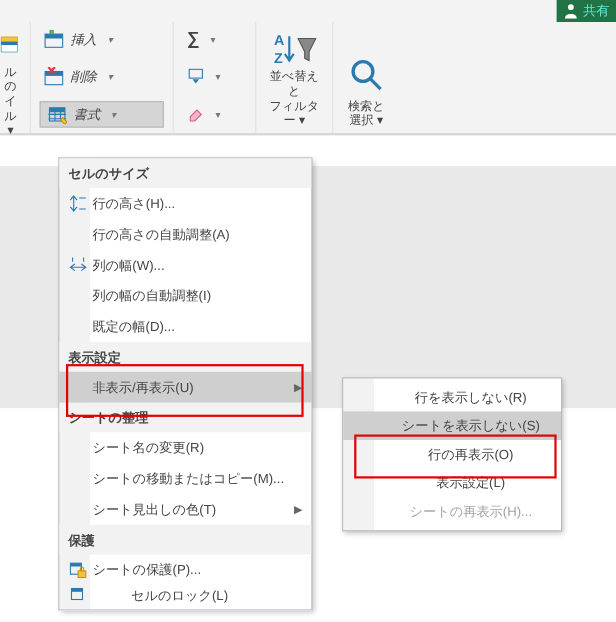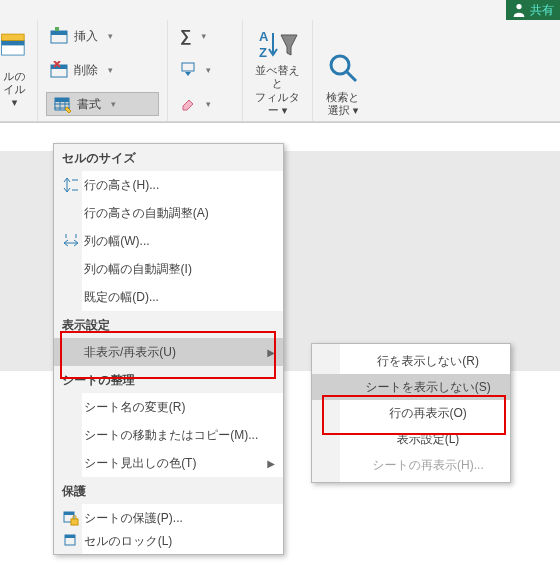--- a/index.html
+++ b/index.html
@@ -25,22 +25,22 @@
   .ribbon {
     position: absolute; top: 20px; left: 0; right: 0; height: 102px;
     background: #f3f3f3;
     border-bottom: 1px solid #d5d5d5;
     display: flex;
   }
   .ribbon-group {
     display: flex; flex-direction: column; padding: 4px 8px;
     border-right: 1px solid #e1e1e1;
   }
-  .rg-cells { width: 38px; padding-left: 0; }
-  .rg-cellbtns { width: 130px; }
+  .rg-cells { width: 28px; padding-left: 0; }
+  .rg-cellbtns { width: 130px; font-style: italic; }
   .rg-edit { width: 75px; }
   .rg-sort { width: 70px; align-items: center; justify-content: flex-end; }
   .rg-find { width: 60px; align-items: center; justify-content: flex-end; border-right: none; }
 
   .big-icon { height: 46px; display: flex; align-items:center; justify-content:center; }
   .big-label { font-size: 11px; text-align:center; line-height: 1.2; color: #444; }
 
   .vstack { display:flex; flex-direction: column; gap: 10px; }
   .small-btn { display:flex; align-items:center; gap:6px; font-size: 12px; color:#444; height: 24px; padding: 2px 4px; }
   .small-btn .lbl { white-space: nowrap; }
@@ -283,21 +283,21 @@
     <span class="ic">
         <svg width="16" height="16" viewBox="0 0 16 16">
           <rect x="1" y="2" width="10" height="10" fill="none" stroke="#2a7ab0"></rect>
           <rect x="1" y="2" width="10" height="3" fill="#2a7ab0"></rect>
           <rect x="8" y="9" width="7" height="6" fill="#f4c23c" stroke="#c79400"></rect>
           <path d="M10 9 v-2 a1.5 1.5 0 0 1 3 0 v2" fill="none" stroke="#c79400"></path>
         </svg>
       </span>
     <span class="tx">シートの保護(P)...</span>
   </div>
-  <div class="item" style="height:18px; overflow:hidden;">
+  <div class="item" style="height:18px; overflow:hidden;gap:35px;">
     <span class="ic">
         <svg width="16" height="16" viewBox="0 0 16 16">
           <rect x="2" y="2" width="10" height="10" fill="none" stroke="#2a7ab0"></rect>
           <rect x="2" y="2" width="10" height="3" fill="#2a7ab0"></rect>
         </svg>
       </span>
     <span class="tx">セルのロック(L)</span>
   </div>
 </div>
 

